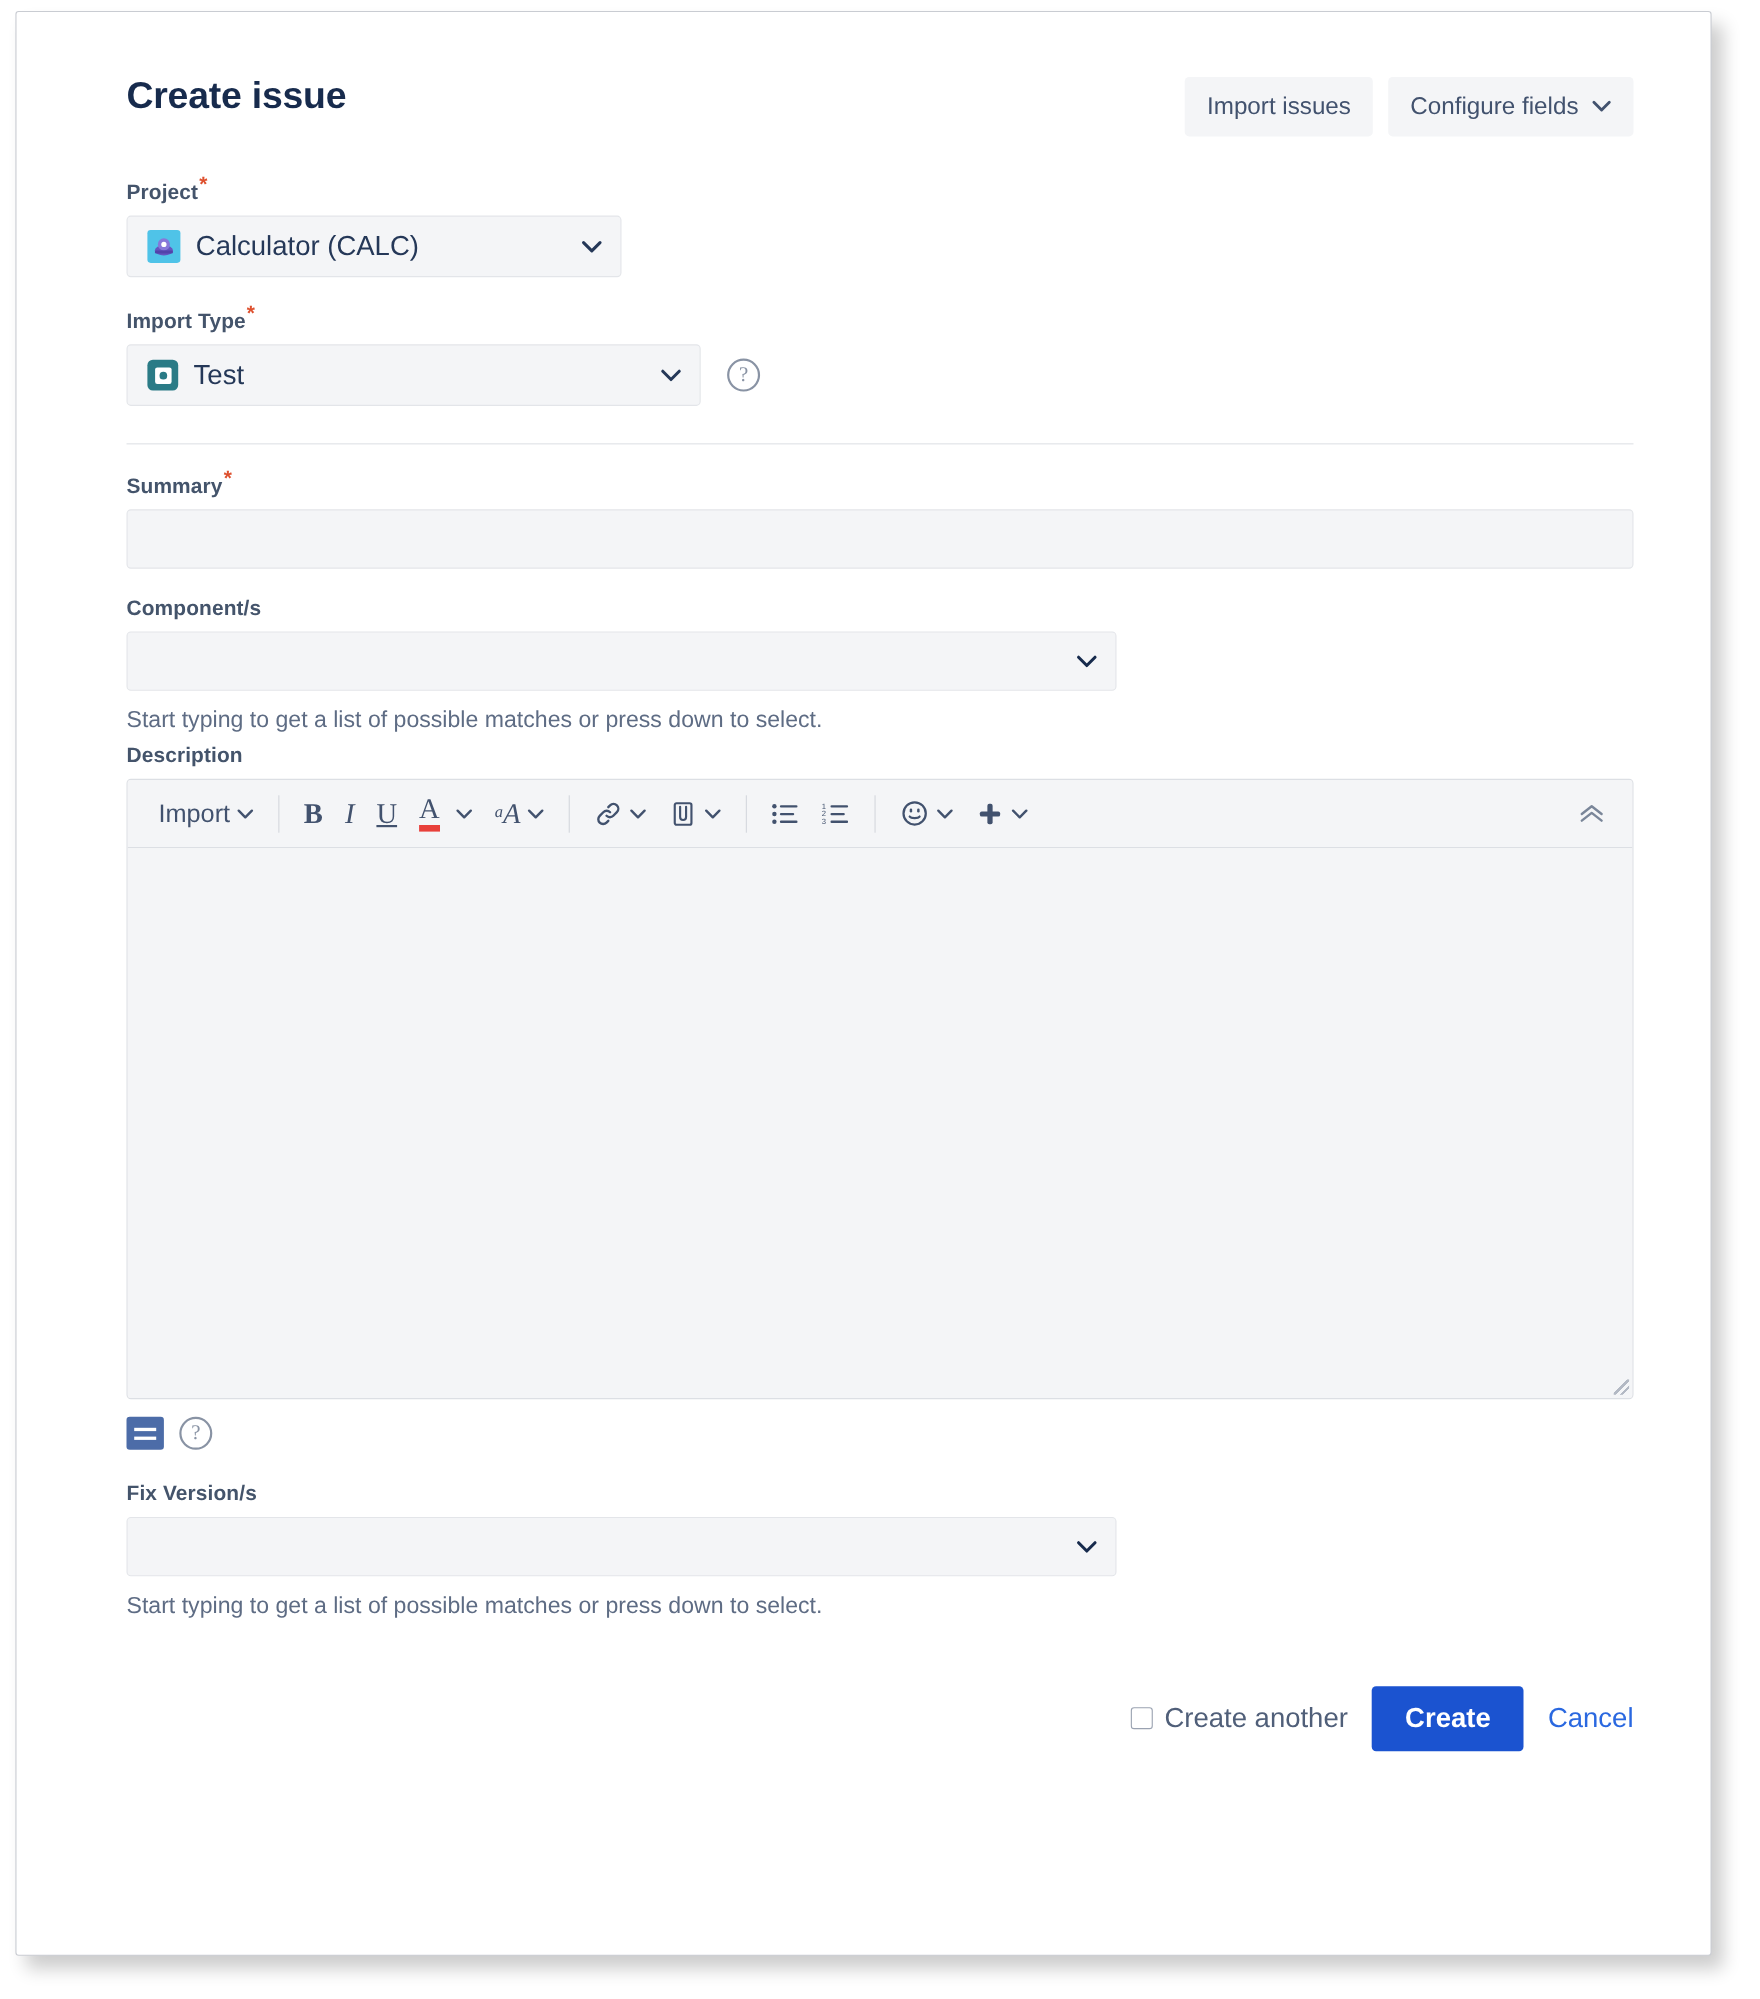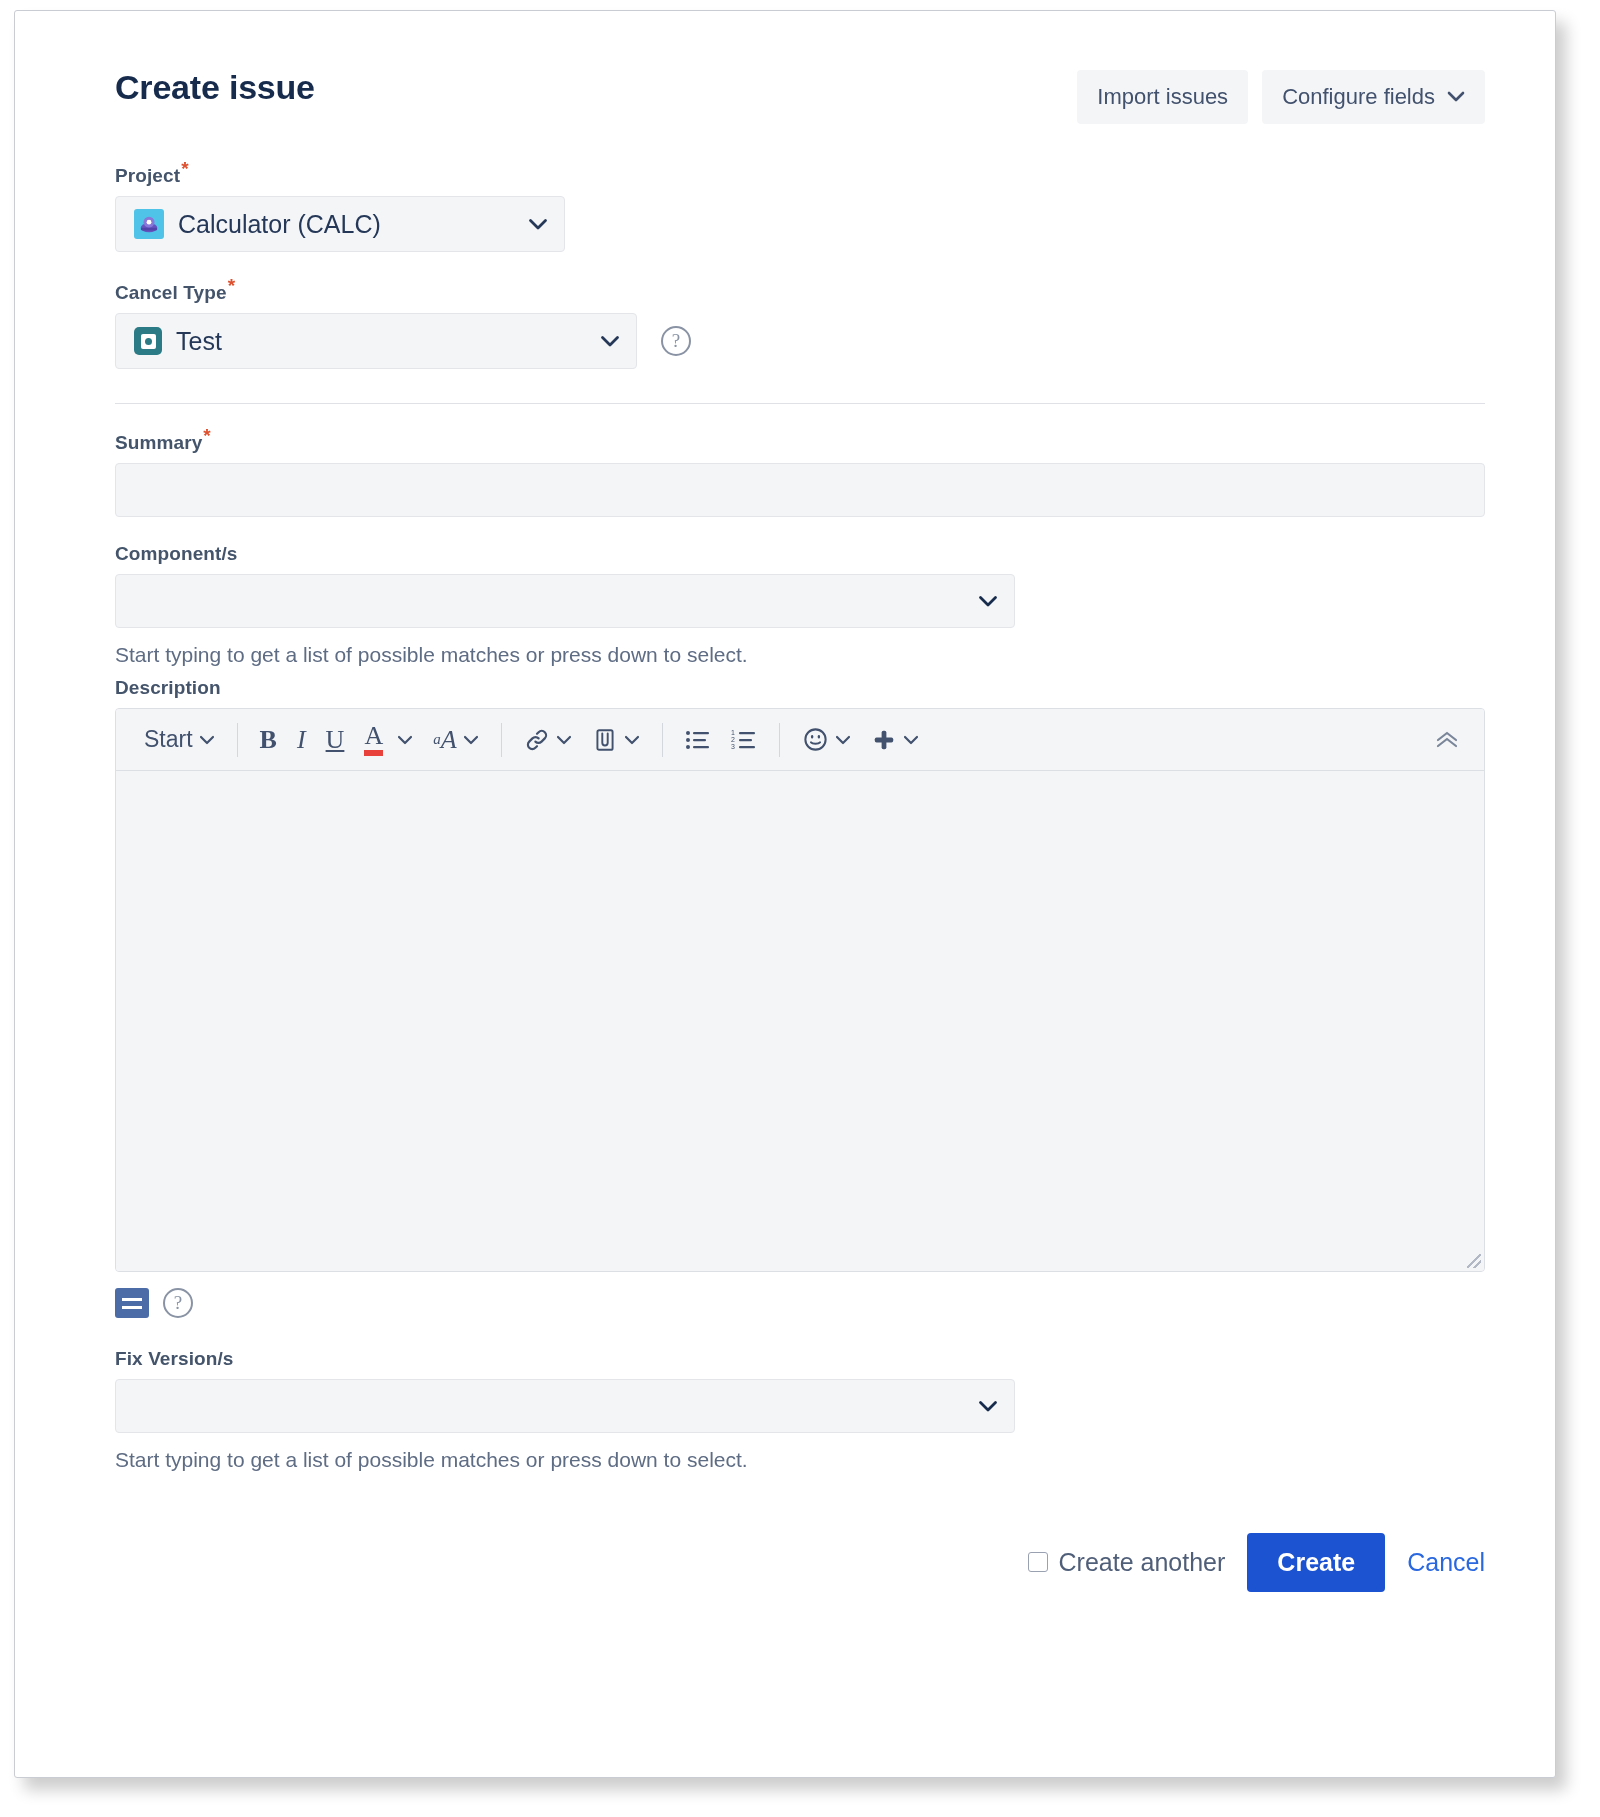--- a/index.html
+++ b/index.html
@@ -359,21 +359,21 @@
         <span class="sel-text">Calculator (CALC)</span>
         <span class="sel-caret">
           <svg width="20" height="13" viewBox="0 0 20 13">
               <path d="M2.5 2.5 L10 10 L17.5 2.5" stroke="#253858" stroke-width="2.8" fill="none" stroke-linecap="round" stroke-linejoin="round"></path>
             </svg>
         </span>
       </div>
     </div>
 
     <div class="field-block" style="margin-top:30px;">
-      <label class="field-label"><span>Cancel Type</span><span class="req-star">*</span></label>
+      <label class="field-label"><span>Import Type</span><span class="req-star">*</span></label>
       <div class="inline-row">
         <div class="select-box" id="issuetype-select">
           <span class="icon-issuetype">
             <span class="inner-sq">
                 <span class="inner-dot"></span>
               </span>
           </span>
           <span class="sel-text">Test</span>
           <span class="sel-caret">
             <svg width="20" height="13" viewBox="0 0 20 13">
@@ -404,21 +404,21 @@
       </div>
       <div class="hint-text">Start typing to get a list of possible matches or press down to select.</div>
     </div>
 
     <div class="field-block" style="margin-top:8px;">
       <label class="field-label">Description</label>
       <div class="editor-wrap">
         <div class="editor-toolbar">
 
           <div class="tb-item">
-            <span class="tb-style-label">Start</span>
+            <span class="tb-style-label">Import</span>
             <svg width="16" height="10" viewBox="0 0 16 10">
                 <path d="M2 2 L8 8 L14 2" stroke="#42526e" stroke-width="2.2" fill="none" stroke-linecap="round" stroke-linejoin="round"></path>
               </svg>
           </div>
 
           <div class="tb-sep"></div>
 
           <div class="tb-item">
               <span class="glyph glyph-bold">B</span>
             </div>

